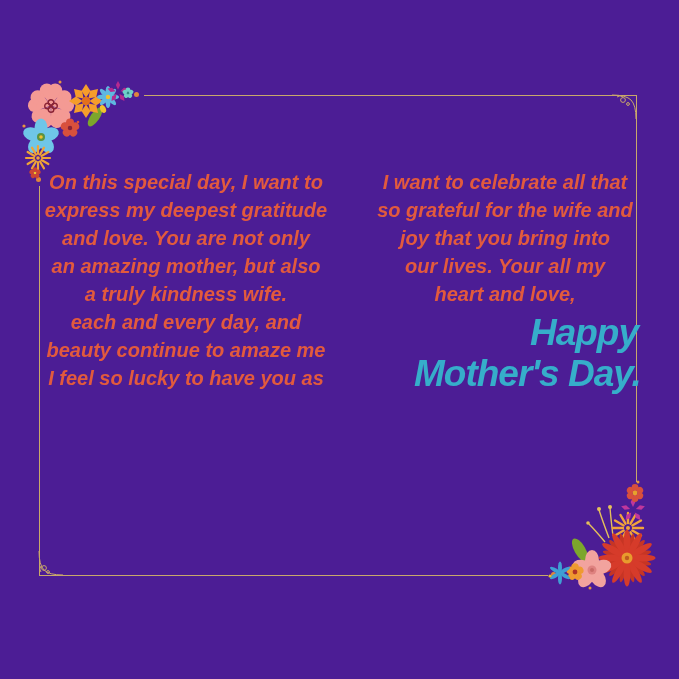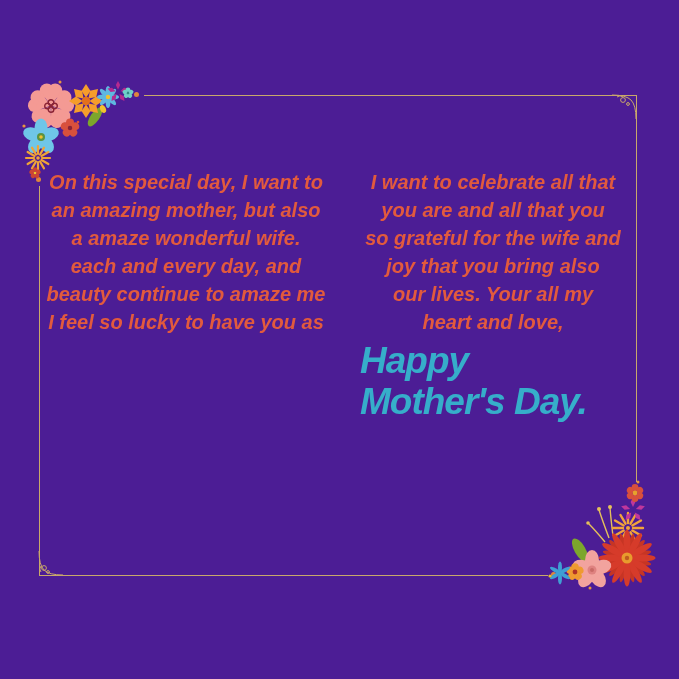--- a/index.html
+++ b/index.html
@@ -20,24 +20,24 @@
   .corner-tr{left:606px;top:93px;}
   .corner-bl{left:37px;top:545px;}
   
   .flowers{position:absolute;}
   .flowers-tl{left:16px;top:76px;}
   .flowers-br{left:543px;top:480px;}
   
   .message{position:absolute;top:168px;font-style:italic;font-weight:700;
            color:#e25a3d;font-size:20px;line-height:28px;}
   .left-message{left:38px;width:296px;}
-  .right-message{left:360px;width:266px;}
+  .right-message{left:372px;width:266px;}
   .line{text-align:center;white-space:nowrap;}
-  .headline{margin-top:4px;color:#36aeca;font-size:37px;line-height:41px;text-align:left;
-            font-weight:700;font-style:italic;letter-spacing:-1px;}
+  .headline{margin-top:4px;color:#36aeca;font-size:37px;line-height:41px;text-align:right;
+            font-weight:700;font-style:italic;letter-spacing:-1px;margin-left:42px;}
   .headline div{white-space:nowrap;}
 </style>
 </head>
 <body>
 
 <div class="card">
 
   <div class="frame-line frame-top"></div>
   <div class="frame-line frame-right"></div>
   <div class="frame-line frame-bottom"></div>
@@ -302,32 +302,33 @@
     </g>
     <circle cx="92" cy="13" r="2.4" fill="#e8a22b"></circle>
 
     <circle cx="7" cy="96" r="1.6" fill="#e8c12e"></circle>
     <circle cx="47" cy="108" r="1.5" fill="#e8953f"></circle>
     <circle cx="95" cy="2" r="1.5" fill="#e8953f"></circle>
   </svg>
 
   <div class="message left-message">
     <div class="line">On this special day, I want to</div>
+    <div class="line">express my deepest gratitude</div>
+    <div class="line">and love. You are not only</div>
     <div class="line">an amazing mother, but also</div>
-    <div class="line">a amaze wonderful wife.</div>
+    <div class="line">a truly kindness wife.</div>
     <div class="line">each and every day, and</div>
     <div class="line">beauty continue to amaze me</div>
     <div class="line">I feel so lucky to have you as</div>
   </div>
 
   <div class="message right-message">
     <div class="line">I want to celebrate all that</div>
-    <div class="line">you are and all that you</div>
     <div class="line">so grateful for the wife and</div>
-    <div class="line">joy that you bring also</div>
+    <div class="line">joy that you bring into</div>
     <div class="line">our lives. Your all my</div>
     <div class="line">heart and love,</div>
     <div class="headline">
       <div>Happy</div>
       <div>Mother's Day.</div>
     </div>
   </div>
 
 </div>
 

